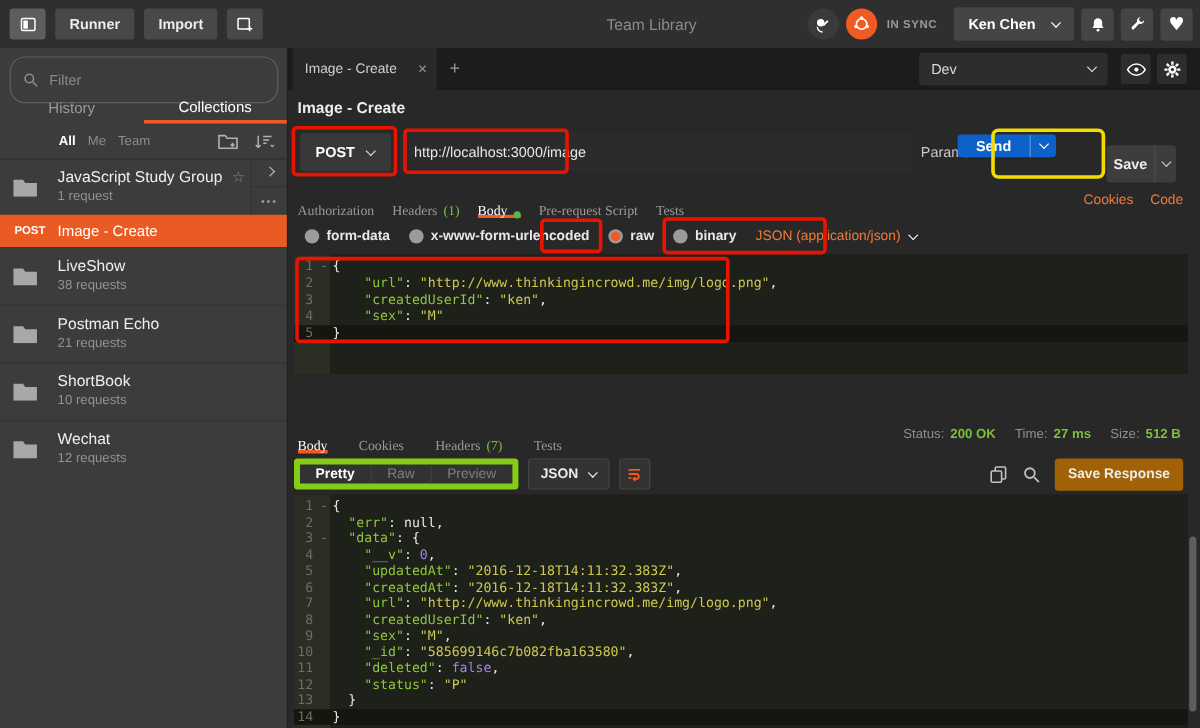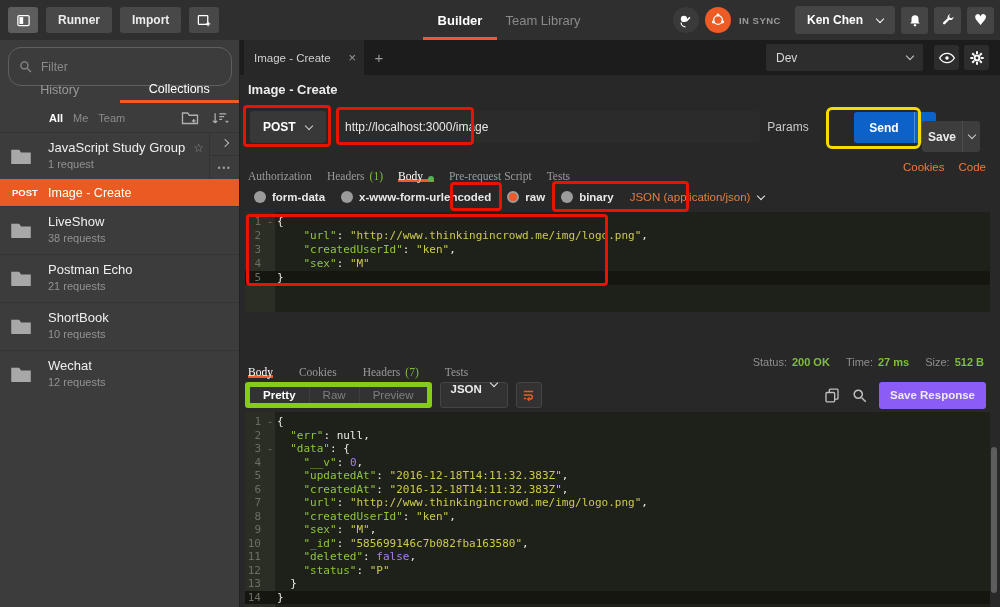--- a/index.html
+++ b/index.html
@@ -72,21 +72,21 @@
             padding-left:8px;font-size:13px;font-weight:bold;color:#ececec;}
 
   .urlrow{position:absolute;top:63px;left:0;right:0;height:49px;}
   .method-sel{position:absolute;left:10px;top:8px;width:76px;height:32px;background:#383838;border-radius:3px;
               display:flex;align-items:center;padding:0 10px 0 13px;font-size:12px;font-weight:bold;color:#fff;gap:10px;}
   .url-field{position:absolute;left:93px;top:8px;width:427px;height:32px;background:#2b2b2b;border-radius:3px;
              display:flex;align-items:center;padding:0 10px;}
   .url-field input{background:transparent;border:none;outline:none;color:#e8e8e8;font-size:12px;width:100%;font-family:"Liberation Sans",sans-serif;}
   .params-btn{position:absolute;left:520px;top:8px;width:56px;height:32px;display:flex;align-items:center;justify-content:center;
               font-size:12px;color:#c9c9c9;}
-  .send-btn{position:absolute;left:614px;top:9px;height:31px;display:flex;border-radius:3px;overflow:hidden;background:#0d62c9;}
+  .send-btn{position:absolute;left:558px;top:9px;height:19px;display:flex;border-radius:3px;overflow:hidden;background:#0d62c9;}
   .send-main{width:60px;display:flex;align-items:center;justify-content:center;font-size:12px;font-weight:bold;color:#fff;}
   .send-arrow{width:22px;display:flex;align-items:center;justify-content:center;border-left:1px solid rgba(255,255,255,.3);color:#fff;}
   .save-btn{position:absolute;left:682px;top:18px;height:31px;display:flex;border-radius:3px;overflow:hidden;background:#3d3d3d;}
   .save-main{width:40px;display:flex;align-items:center;justify-content:center;font-size:12px;font-weight:bold;color:#ececec;}
   .save-arrow{width:18px;display:flex;align-items:center;justify-content:center;border-left:1px solid #4c4c4c;color:#cfcfcf;}
 
   .reqtabs{position:absolute;top:112px;left:0;right:0;height:30px;display:flex;align-items:stretch;padding-left:8px;font-size:11.5px;}
   .rtab{display:flex;align-items:flex-end;margin-right:15px;color:#9a9a9a;gap:5px;font-family:Liberation Serif, serif;}
   .rtab.active{color:#fff;box-shadow:inset 0 -3px 0 #ef5b25;}
   .grn{color:#7dbf3a;}
@@ -123,25 +123,25 @@
   .resphead .rtab{margin-right:26px;}
   .status-grp{margin-left:auto;display:flex;align-items:center;gap:16px;margin-right:16px;font-size:11px;}
   .stat{display:flex;gap:5px;align-items:center;}
   .stat .lab{color:#8f8f8f;}
   .stat .val{color:#7dbf3a;font-weight:bold;}
   .resptools{position:absolute;top:338px;left:0;right:0;height:34px;display:flex;align-items:center;padding-left:5px;gap:8px;}
   .viewgroup{display:flex;height:26px;background:#323232;border:5px solid #84cc16;border-radius:3px;overflow:hidden;}
   .seg{padding:0 13px;display:flex;align-items:center;font-size:11.5px;color:#7f7f7f;border-right:1px solid #3e3e3e;}
   .seg:last-child{border-right:none;}
   .seg.active{color:#fff;font-weight:bold;}
-  .fmt-sel{height:26px;background:#323232;border:1px solid #454545;border-radius:3px;display:flex;
+  .fmt-sel{height:26px;background:#323232;border:1px solid #454545;border-radius:3px;display:flex;align-items:center;
            gap:9px;padding:0 10px;font-size:11.5px;color:#ececec;font-weight:bold;}
   .wrap-btn{width:26px;height:26px;background:#323232;border:1px solid #454545;border-radius:3px;display:flex;align-items:center;justify-content:center;}
   .tools-right{margin-left:auto;display:flex;align-items:center;gap:12px;margin-right:14px;}
-  .saveresp{height:27px;background:#8b5cf6;border-radius:3px;display:flex;align-items:center;padding:0 11px;
+  .saveresp{height:27px;background:#a16207;border-radius:3px;display:flex;align-items:center;padding:0 11px;
             font-size:11.5px;color:#ececec;font-weight:bold;}
   .vscroll{position:absolute;left:751px;top:407px;width:6px;height:146px;background:#5d5d5d;border-radius:3px;}
 
   
   .ann{position:absolute;border:3px solid #e81400;border-radius:4px;pointer-events:none;z-index:50;}
   .ann.yellow{border-color:#f5dc00;border-radius:6px;}
   svg{display:block;}
 </style>
 </head>
 <body>
@@ -161,23 +161,20 @@
     <button class="hdr-btn" style="border:none;font-family:inherit;">Import</button>
     <div class="hdr-btn icon-only">
       <span>
         <svg width="16" height="15" viewBox="0 0 24 24" fill="none" stroke="#fff" stroke-width="2">
             <rect x="3" y="4" width="15" height="14" rx="1"></rect>
             <path d="M18.5 14v7M15 17.5h7"></path>
           </svg>
       </span>
     </div>
 
-    <div class="nav-tab active" style="left:423px;width:74px;">
-      <span>Builder</span>
-    </div>
     <div class="nav-tab inactive" style="left:503px;width:80px;">
       <span>Team Library</span>
     </div>
 
     <div class="hdr-right">
       <div class="round-btn">
         <span>
           <svg width="15" height="15" viewBox="0 0 24 24">
               <circle cx="9.5" cy="9.5" r="5" fill="#fff"></circle>
               <path d="M13 13l6-6" stroke="#fff" stroke-width="2.5"></path>

